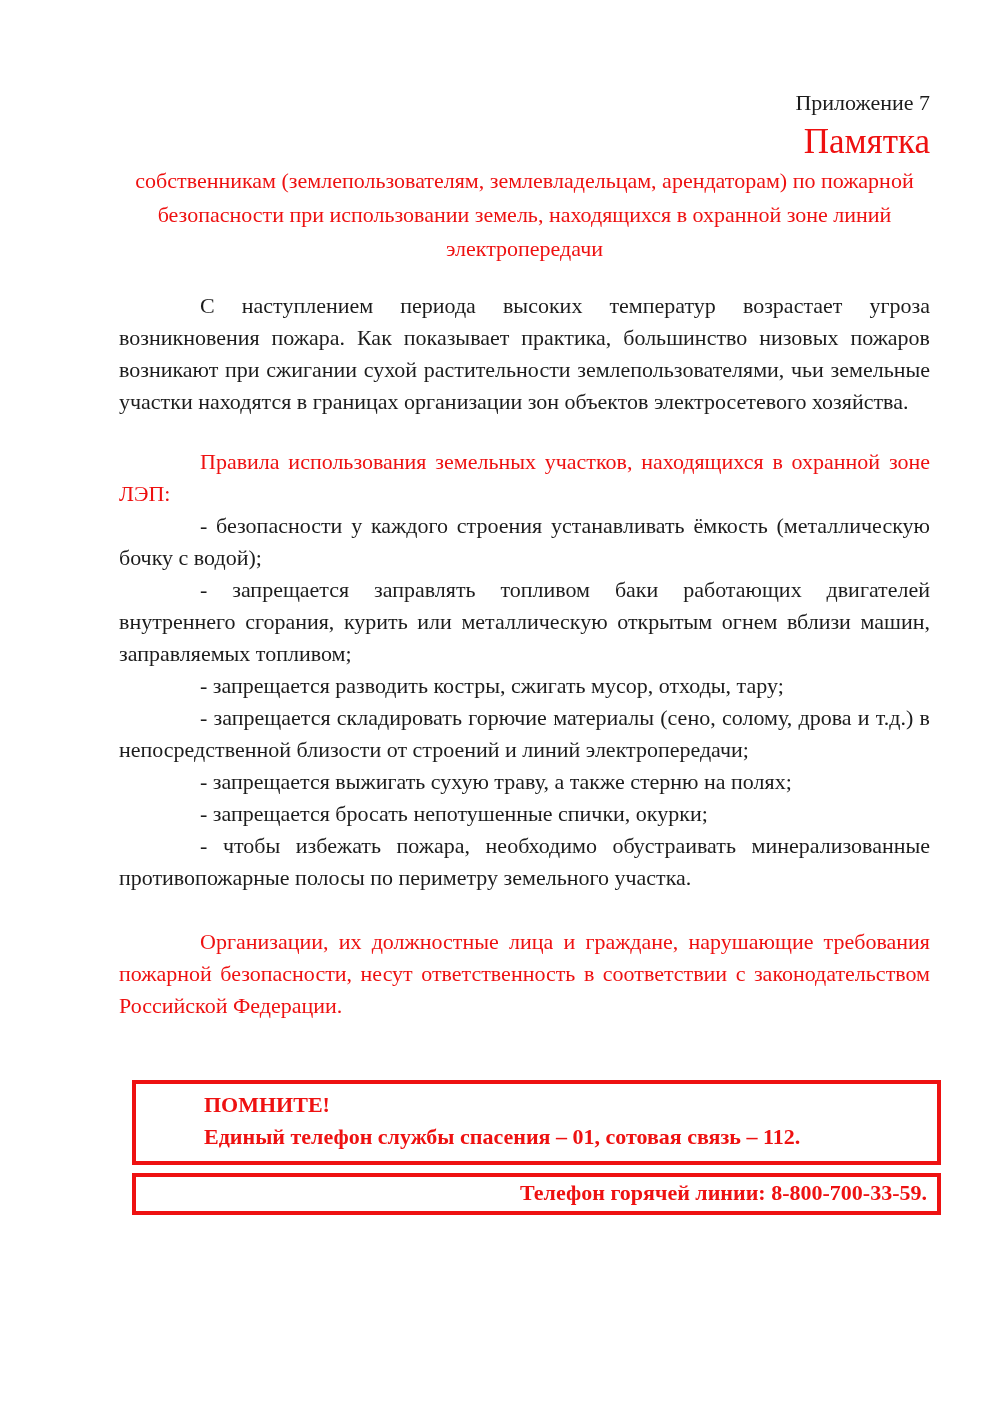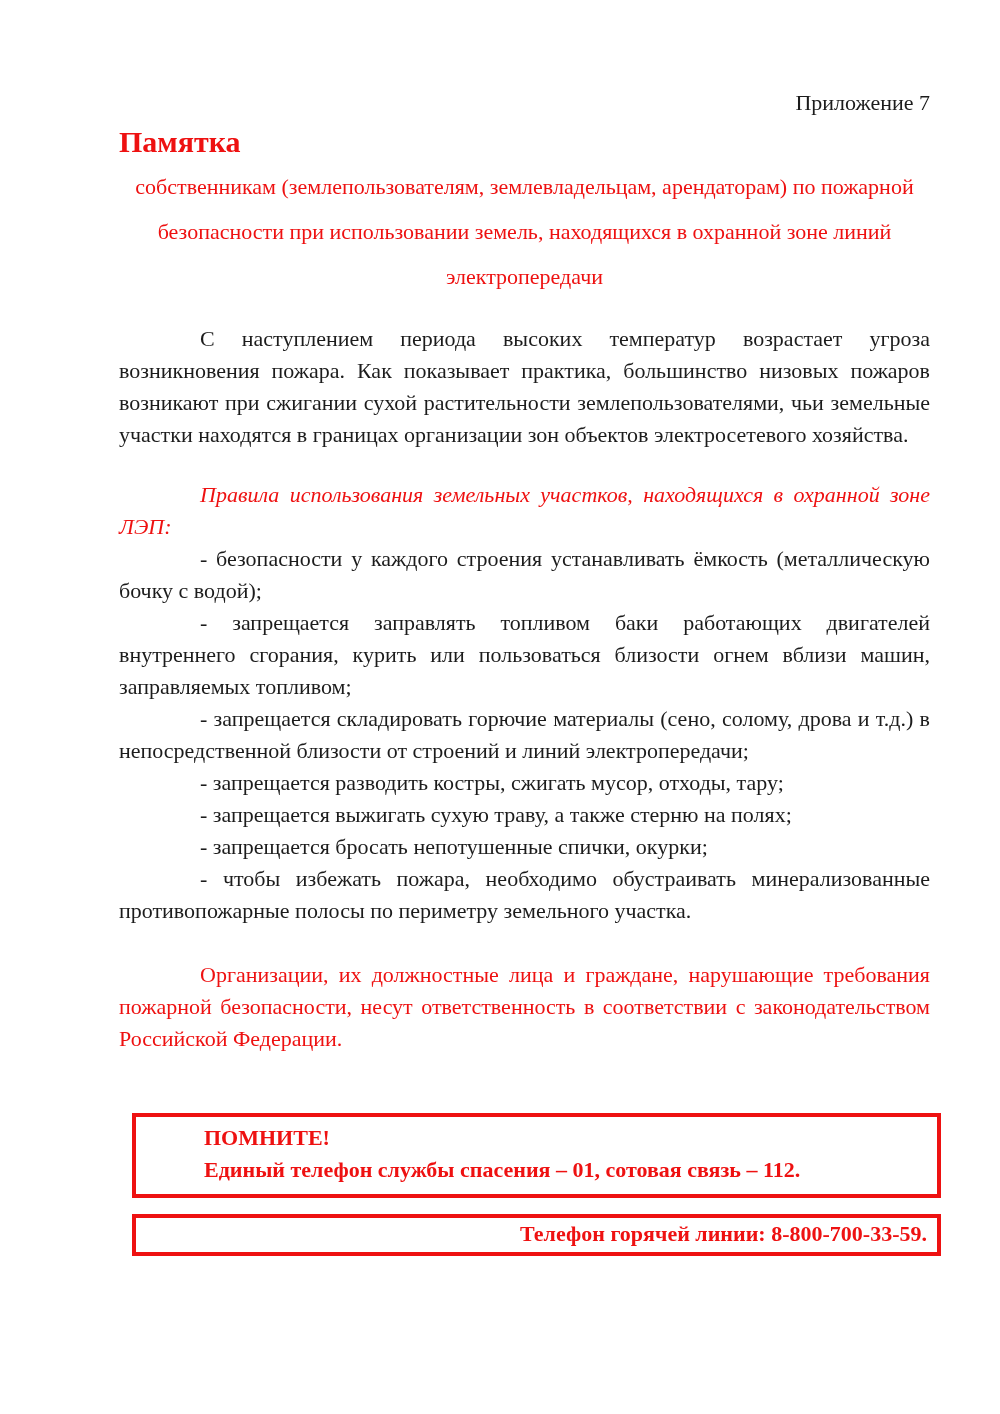--- a/index.html
+++ b/index.html
@@ -18,61 +18,60 @@
     padding: 88px 70px 0 119px;
     overflow: hidden;
   }
   .appendix {
     text-align: right;
     font-size: 22px;
     line-height: 30px;
     margin: 0 0 6px 0;
   }
   .doc-title {
-    text-align: left;
+    text-align: right;
     color: var(--accent, #ee1111);
-    font-size: 30px;
-    font-weight: bold;
+    font-size: 35px;
+    font-weight: normal;
     line-height: 36px;
     margin: 0 0 4px 0;
   }
   .doc-subtitle {
     text-align: center;
     color: var(--accent, #ee1111);
     font-size: 22px;
-    line-height: 45px;
+    line-height: 34px;
     margin: 0;
   }
   p.body-par {
     font-size: 22px;
     line-height: 32px;
     text-align: justify;
     text-indent: 81px;
     margin: 0;
   }
   p.intro {
     margin-top: 24px;
   }
   p.rules-heading {
     margin-top: 28px;
     color: var(--accent, #ee1111);
-    font-style: italic;
   }
   p.liability {
     margin-top: 32px;
     color: var(--accent, #ee1111);
   }
   .rules-list {
     margin: 0;
     padding: 0;
   }
   .remember-box {
     box-sizing: border-box;
     width: 809px;
-    margin: 58px 0 16px 13px;
+    margin: 58px 0 8px 13px;
     border: 4px solid var(--accent, #ee1111);
     padding: 5px 10px 8px 68px;
   }
   .remember-box p {
     margin: 0;
     color: var(--accent, #ee1111);
     font-weight: bold;
     font-size: 22px;
     line-height: 32px;
     text-align: left;
@@ -103,23 +102,23 @@
   <h1 class="doc-title">Памятка</h1>
 
   <p class="doc-subtitle">собственникам (землепользователям, землевладельцам, арендаторам) по пожарной безопасности при использовании земель, находящихся в охранной зоне линий электропередачи</p>
 
   <p class="body-par intro">С наступлением периода высоких температур возрастает угроза возникновения пожара. Как показывает практика, большинство низовых пожаров возникают при сжигании сухой растительности землепользователями, чьи земельные участки находятся в границах организации зон объектов электросетевого хозяйства.</p>
 
   <p class="body-par rules-heading">Правила использования земельных участков, находящихся в охранной зоне ЛЭП:</p>
 
   <div class="rules-list">
     <p class="body-par">- безопасности у каждого строения устанавливать ёмкость (металлическую бочку с водой);</p>
-    <p class="body-par">- запрещается заправлять топливом баки работающих двигателей внутреннего сгорания, курить или пользоваться близости огнем вблизи машин, заправляемых топливом;</p>
+    <p class="body-par">- запрещается заправлять топливом баки работающих двигателей внутреннего сгорания, курить или металлическую открытым огнем вблизи машин, заправляемых топливом;</p>
+    <p class="body-par">- запрещается разводить костры, сжигать мусор, отходы, тару;</p>
     <p class="body-par">- запрещается складировать горючие материалы (сено, солому, дрова и т.д.) в непосредственной близости от строений и линий электропередачи;</p>
-    <p class="body-par">- запрещается разводить костры, сжигать мусор, отходы, тару;</p>
     <p class="body-par">- запрещается выжигать сухую траву, а также стерню на полях;</p>
     <p class="body-par">- запрещается бросать непотушенные спички, окурки;</p>
     <p class="body-par">- чтобы избежать пожара, необходимо обустраивать минерализованные противопожарные полосы по периметру земельного участка.</p>
   </div>
 
   <p class="body-par liability">Организации, их должностные лица и граждане, нарушающие требования пожарной безопасности, несут ответственность в соответствии с законодательством Российской Федерации.</p>
 
   <div class="remember-box">
     <p>ПОМНИТЕ!</p>
     <p>Единый телефон службы спасения – 01, сотовая связь – 112.</p>

